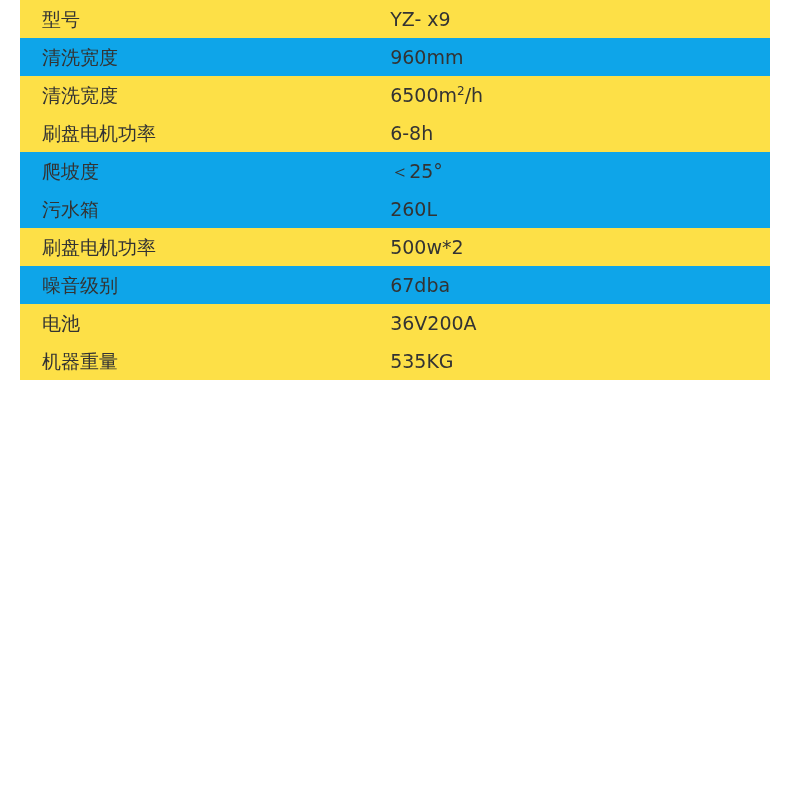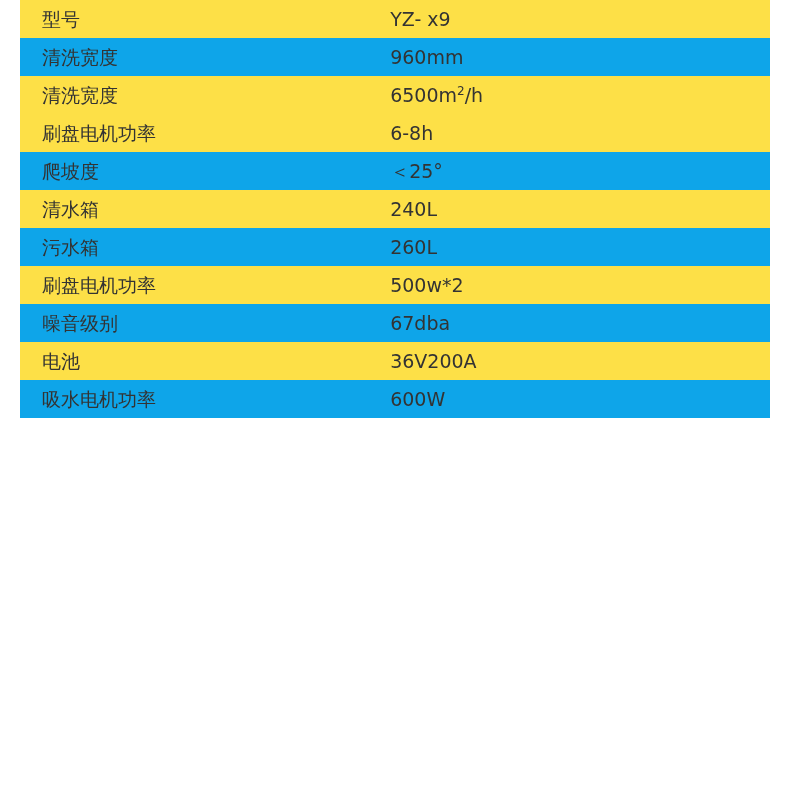--- a/index.html
+++ b/index.html
@@ -72,40 +72,36 @@
       <td class="value"><span>6500m</span><sup>2</sup><span>/h</span></td>
     </tr>
     <tr class="plain">
       <td class="label">刷盘电机功率</td>
       <td class="value"><span>6-8h</span><sup></sup><span></span></td>
     </tr>
     <tr class="alt">
       <td class="label">爬坡度</td>
       <td class="value"><span>＜25°</span><sup></sup><span></span></td>
     </tr>
-    <tr class="plain">
-      <td class="label">清水箱</td>
-      <td class="value"><span>240L</span><sup></sup><span></span></td>
-    </tr>
     <tr class="alt">
       <td class="label">污水箱</td>
       <td class="value"><span>260L</span><sup></sup><span></span></td>
     </tr>
     <tr class="plain">
       <td class="label">刷盘电机功率</td>
       <td class="value"><span>500w*2</span><sup></sup><span></span></td>
     </tr>
     <tr class="alt">
       <td class="label">噪音级别</td>
       <td class="value"><span>67dba</span><sup></sup><span></span></td>
     </tr>
     <tr class="plain">
       <td class="label">电池</td>
       <td class="value"><span>36V200A</span><sup></sup><span></span></td>
     </tr>
-    <tr class="alt">
-      <td class="label">吸水电机功率</td>
-      <td class="value"><span>600W</span><sup></sup><span></span></td>
+    <tr class="plain">
+      <td class="label">机器重量</td>
+      <td class="value"><span>535KG</span><sup></sup><span></span></td>
     </tr>
   </tbody>
 </table>
 
 <div class="filler"></div>
 
 </body></html>

